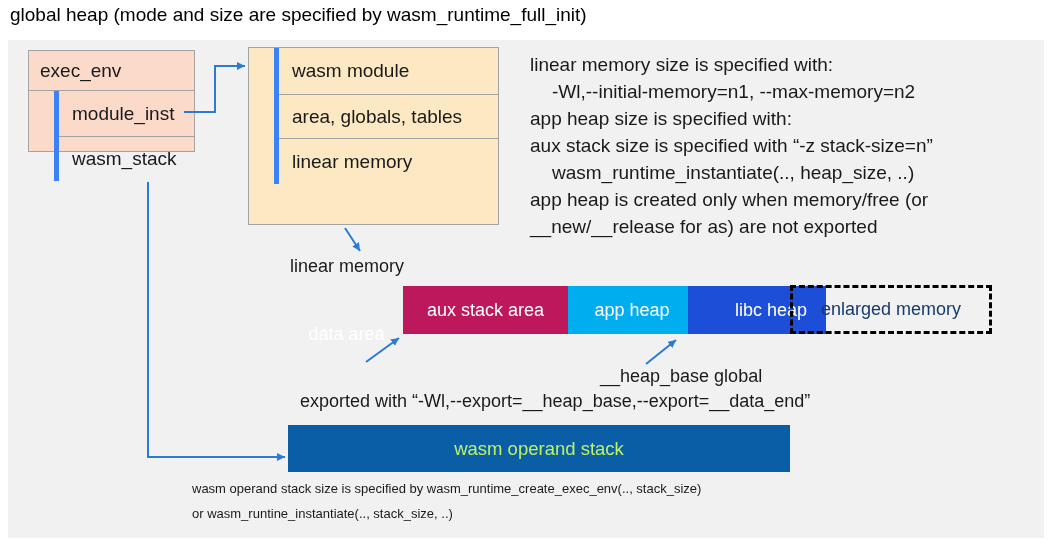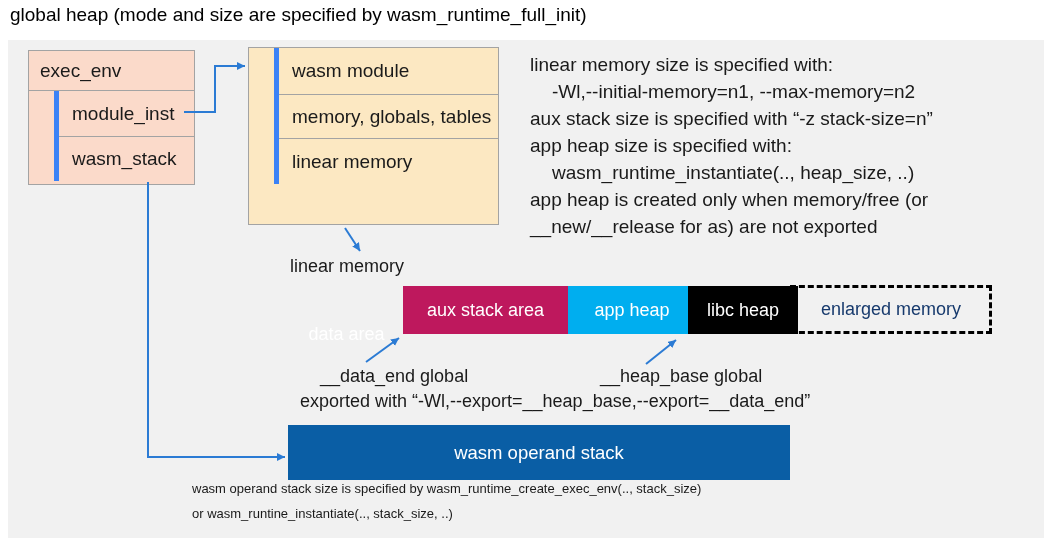--- a/index.html
+++ b/index.html
@@ -3,21 +3,21 @@
 <meta charset="utf-8">
 <style>
   html,body{margin:0;padding:0;background:#fff;}
   .stage{position:relative;width:1054px;height:547px;background:#ffffff;
          font-family:"Liberation Sans",sans-serif;color:#1a1a1a;overflow:hidden;}
   .title{position:absolute;left:10px;top:4px;font-size:19px;color:#000;white-space:nowrap;}
   .panel{position:absolute;left:8px;top:40px;width:1036px;height:498px;background:#f1f1f1;}
 
   
   .box{position:absolute;border:1px solid #a3a3a3;box-sizing:border-box;font-size:19px;}
-  .exec{left:28px;top:50px;width:167px;height:135px;}
+  .exec{left:28px;top:50px;width:167px;height:102px;}
   .inst{left:248px;top:47px;width:251px;height:178px;}
   .box-header{height:40px;display:flex;align-items:center;padding-left:11px;
               border-bottom:1px solid #a3a3a3;box-sizing:border-box;white-space:nowrap;}
   .inst .box-header{height:41px;}
   .box-body{margin-left:25px;border-left:5px solid #3b82f6;}
   .box-row{height:45px;display:flex;align-items:center;padding-left:13px;
            box-sizing:border-box;white-space:nowrap;}
   .box-row + .box-row{border-top:1px solid #a3a3a3;}
   .inst .box-row:nth-child(1){height:46px;}
   .inst .box-row:nth-child(2){height:44px;}
@@ -38,22 +38,22 @@
             border:3px dashed #000;box-sizing:border-box;display:flex;align-items:center;
             justify-content:center;font-size:18px;color:#173a6d;white-space:nowrap;}
 
   
   .glabel{position:absolute;font-size:18px;white-space:nowrap;}
   .g-dataend{left:320px;top:366px;}
   .g-heapbase{left:600px;top:366px;}
   .g-exported{left:300px;top:391px;}
 
   
-  .opbar{position:absolute;left:288px;top:425px;width:502px;height:55px;display:flex;
-         align-items:center;justify-content:center;color:#ffffff;font-size:18.5px;}
+  .opbar{position:absolute;left:288px;top:425px;width:502px;height:47px;display:flex;
+         align-items:center;justify-content:center;color:#bef264;font-size:18.5px;}
   .bottom-note{position:absolute;font-size:13px;white-space:nowrap;}
   .bn1{left:192px;top:481px;}
   .bn2{left:192px;top:506px;}
 
   svg.arrows{position:absolute;left:0;top:0;width:1054px;height:547px;pointer-events:none;}
 </style>
 </head>
 <body>
 
 <div class="stage">
@@ -66,45 +66,44 @@
     <div class="box-header">exec_env</div>
     <div class="box-body">
       <div class="box-row">module_inst</div>
       <div class="box-row">wasm_stack</div>
     </div>
   </div>
 
   <div class="box inst" style="background: rgb(252, 232, 194);">
     <div class="box-body">
       <div class="box-row">wasm module</div>
-      <div class="box-row">memory, globals, tables</div>
+      <div class="box-row">area, globals, tables</div>
       <div class="box-row">linear memory</div>
     </div>
   </div>
 
   <div class="notes">
     <div class="note-line">linear memory size is specified with:</div>
     <div class="note-line indent">-Wl,--initial-memory=n1, --max-memory=n2</div>
+    <div class="note-line">app heap size is specified with:</div>
     <div class="note-line">aux stack size is specified with “-z stack-size=n”</div>
-    <div class="note-line">app heap size is specified with:</div>
     <div class="note-line indent">wasm_runtime_instantiate(.., heap_size, ..)</div>
     <div class="note-line">app heap is created only when memory/free (or</div>
     <div class="note-line">__new/__release for as) are not exported</div>
   </div>
 
   <div class="lm-label">linear memory</div>
   <div class="membar">
     <div class="seg seg-w0" style="background: rgb(0, 113, 197);">data area</div>
     <div class="seg seg-w1" style="background: #be185d;">aux stack area</div>
     <div class="seg seg-w2" style="background: rgb(0, 174, 239); padding-left: 8px;">app heap</div>
-    <div class="seg seg-w3" style="background: #000000;">libc heap</div>
+    <div class="seg seg-w3" style="background: #1d4ed8; padding-left: 28px;">libc heap</div>
   </div>
   <div class="enlarged">enlarged memory</div>
 
-  <div class="glabel g-dataend">__data_end global</div>
   <div class="glabel g-heapbase">__heap_base global</div>
   <div class="glabel g-exported">exported with “-Wl,--export=__heap_base,--export=__data_end”</div>
 
   <div class="opbar" style="background: rgb(10, 94, 165);">wasm operand stack</div>
   <div class="bottom-note bn1">wasm operand stack size is specified by wasm_runtime_create_exec_env(.., stack_size)</div>
   <div class="bottom-note bn2">or wasm_runtine_instantiate(.., stack_size, ..)</div>
 
   <svg class="arrows" viewBox="0 0 1054 547" xmlns="http://www.w3.org/2000/svg">
     <defs>
       <marker id="arr" markerWidth="10" markerHeight="10" refX="8" refY="4" orient="auto" markerUnits="userSpaceOnUse">

